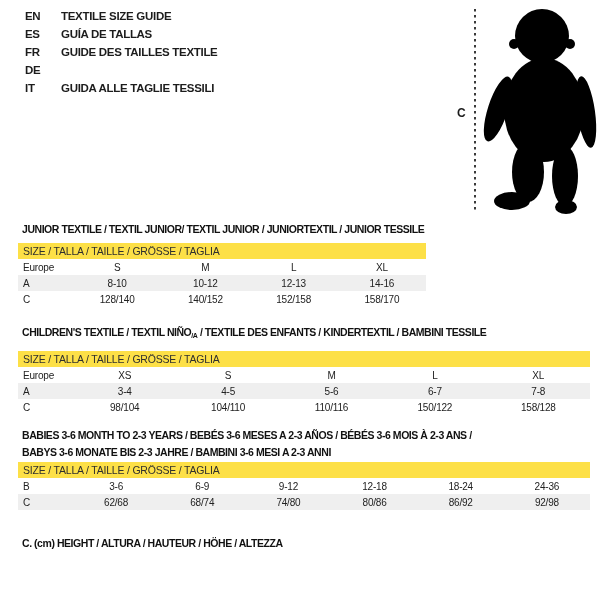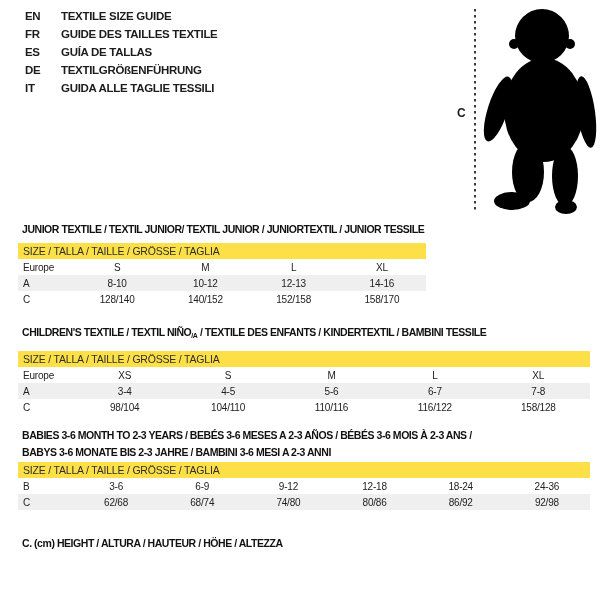--- a/index.html
+++ b/index.html
@@ -65,30 +65,29 @@
 <body>
 
 <div class="canvas">
 
   <div class="lang-list">
     <div class="lang-row">
       <span class="lang-code">EN</span>
       <span class="lang-title">TEXTILE SIZE GUIDE</span>
     </div>
     <div class="lang-row">
+      <span class="lang-code">ES</span>
+      <span class="lang-title">GUÍA DE TALLAS</span>
+    </div>
+    <div class="lang-row">
       <span class="lang-code">FR</span>
       <span class="lang-title">GUIDE DES TAILLES TEXTILE</span>
     </div>
     <div class="lang-row">
-      <span class="lang-code">ES</span>
-      <span class="lang-title">GUÍA DE TALLAS</span>
-    </div>
-    <div class="lang-row">
       <span class="lang-code">DE</span>
-      <span class="lang-title">TEXTILGRÖßENFÜHRUNG</span>
     </div>
     <div class="lang-row">
       <span class="lang-code">IT</span>
       <span class="lang-title">GUIDA ALLE TAGLIE TESSILI</span>
     </div>
   </div>
 
   <div class="figure">
     <svg width="150" height="212" viewBox="0 0 150 212">
       <line x1="25" y1="5" x2="25" y2="208" stroke="#3a3a3a" stroke-width="2" stroke-dasharray="2.5 3.5"></line>
@@ -172,21 +171,21 @@
         <td>4-5</td>
         <td>5-6</td>
         <td>6-7</td>
         <td>7-8</td>
       </tr>
       <tr>
         <td class="lab">C</td>
         <td>98/104</td>
         <td>104/110</td>
         <td>110/116</td>
-        <td>116/122</td>
+        <td>150/122</td>
         <td>158/128</td>
       </tr>
     </tbody>
       </table>
   </div>
 
   <div class="section-title babies-title">
     <div>BABIES 3-6 MONTH TO 2-3 YEARS / BEBÉS 3-6 MESES A 2-3 AÑOS / BÉBÉS 3-6 MOIS À 2-3 ANS /</div>
     <div>BABYS 3-6 MONATE BIS 2-3 JAHRE / BAMBINI 3-6 MESI A 2-3 ANNI</div>
   </div>

